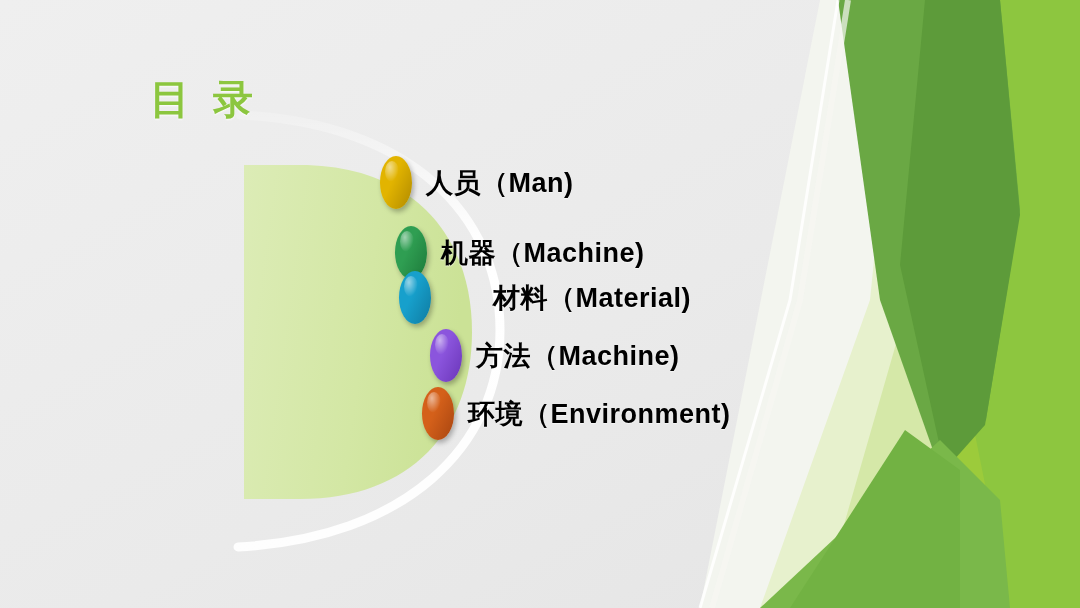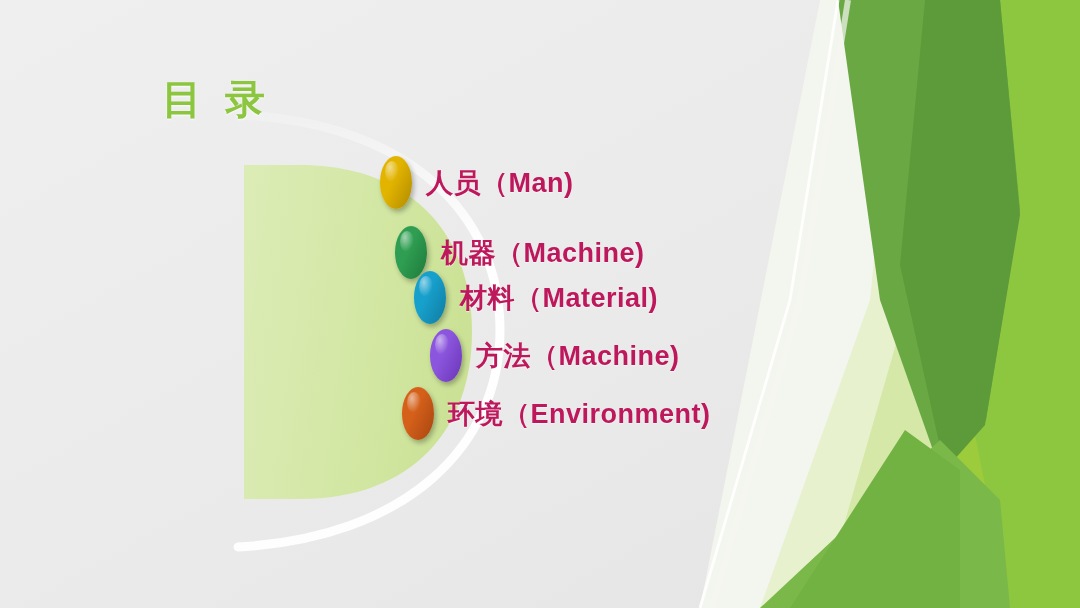--- a/index.html
+++ b/index.html
@@ -78,21 +78,21 @@
     top: 9%;
     width: 44%;
     height: 40%;
     border-radius: 50%;
     background: radial-gradient(ellipse at 35% 30%,
                 rgba(255,255,255,0.55), rgba(255,255,255,0) 70%);
   }
   .toc-label {
     font-size: 27px;
     font-weight: bold;
-    color: #be185d;
+    color: #000000;
     letter-spacing: 0.5px;
     text-shadow: 0 1px 1px rgba(255,255,255,0.6);
   }
 </style>
 </head>
 <body>
 
 <div id="slide">
 
   <svg class="bg-art" viewBox="0 0 1080 608" preserveAspectRatio="none">
@@ -137,44 +137,44 @@
     <path d="M 848 0 L 800 300 L 712 608" stroke="#f6f7f2" stroke-width="6" fill="none" opacity="0.7"></path>
   </svg>
 
   <svg class="d-wrap" viewBox="0 0 340 470" preserveAspectRatio="none">
 
     <path d="M 60 20 C 230 28 320 120 320 235 C 320 352 225 443 58 452" fill="none" stroke="url(#gArc)" stroke-width="9" stroke-linecap="round"></path>
 
     <path d="M 64 70 L 120 70 C 232 70 292 140 292 237 C 292 334 232 404 120 404 L 64 404 Z" fill="url(#gD)"></path>
   </svg>
 
-  <div class="title" style="color: rgb(140, 198, 63); margin-left: 12px;">目 录</div>
+  <div class="title" style="color: rgb(140, 198, 63);">目 录</div>
 
   <div class="toc">
 
     <div class="toc-item" id="item0" style="left: 380px; top: 156px;">
       <span class="bullet" id="b0" style="background: linear-gradient(115deg, rgb(226, 180, 0) 0%, rgb(226, 180, 0) 42%, rgb(176, 138, 0) 100%);"></span>
       <span class="toc-label">人员（Man)</span>
     </div>
 
     <div class="toc-item" id="item1" style="left: 395px; top: 226px;">
       <span class="bullet" id="b1" style="background: linear-gradient(115deg, rgb(47, 158, 82) 0%, rgb(47, 158, 82) 42%, rgb(29, 122, 58) 100%);"></span>
       <span class="toc-label">机器（Machine)</span>
     </div>
 
-    <div class="toc-item" id="item2" style="left: 414px; top: 271px;">
+    <div class="toc-item" id="item2" style="left: 399px; top: 271px; gap: 48px;">
       <span class="bullet" id="b2" style="background: linear-gradient(115deg, rgb(23, 160, 204) 0%, rgb(23, 160, 204) 42%, rgb(15, 123, 161) 100%);"></span>
       <span class="toc-label">材料（Material)</span>
     </div>
 
     <div class="toc-item" id="item3" style="left: 430px; top: 329px;">
       <span class="bullet" id="b3" style="background: linear-gradient(115deg, rgb(139, 85, 221) 0%, rgb(139, 85, 221) 42%, rgb(106, 53, 184) 100%);"></span>
       <span class="toc-label">方法（Machine)</span>
     </div>
 
-    <div class="toc-item" id="item4" style="left: 402px; top: 387px; text-align: center;">
+    <div class="toc-item" id="item4" style="left: 422px; top: 387px; text-align: center;">
       <span class="bullet" id="b4" style="background: linear-gradient(115deg, rgb(212, 96, 26) 0%, rgb(212, 96, 26) 42%, rgb(168, 69, 16) 100%);"></span>
       <span class="toc-label">环境（Environment)</span>
     </div>
 
 
   </div>
 </div>
 
 </body></html>

